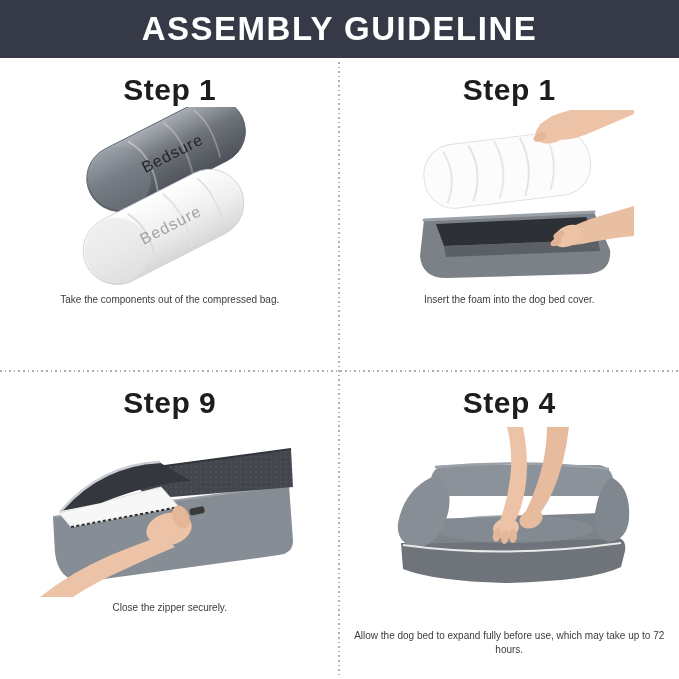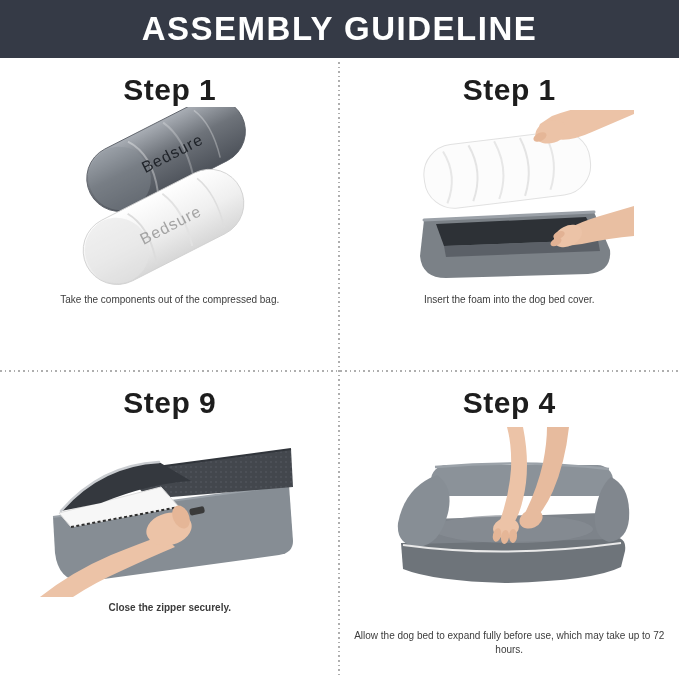--- a/index.html
+++ b/index.html
@@ -23,21 +23,21 @@
     font-size:30px;color:var(--step-title,#1d1d1d);margin-top:15px;
     font-weight:700;letter-spacing:.5px;
   }
   .illustration{flex:1;display:flex;align-items:center;justify-content:center;overflow:hidden;}
   .caption-area{height:78px;display:flex;justify-content:center;align-items:flex-start;width:100%;}
   .caption{
     font-size:10px;color:var(--caption,#3c3c3c);line-height:1.42;text-align:center;margin:0;
   }
   .cap-1{max-width:235px;}
   .cap-2{max-width:195px;text-align:center;}
-  .cap-3{max-width:280px;font-weight:bold;}
+  .cap-3{max-width:280px;}
   .cap-4{max-width:328px;margin-top:28px;}
   .divider-v{
     position:absolute;top:62px;bottom:3px;left:338px;width:2px;
     background-image:repeating-linear-gradient(to bottom,
       var(--divider,#aeaeae) 0px, var(--divider,#aeaeae) 1.6px,
       transparent 1.6px, transparent 4.6px);
   }
   .divider-h{
     position:absolute;left:0;right:0;top:370px;height:2px;
     background-image:repeating-linear-gradient(to right,

